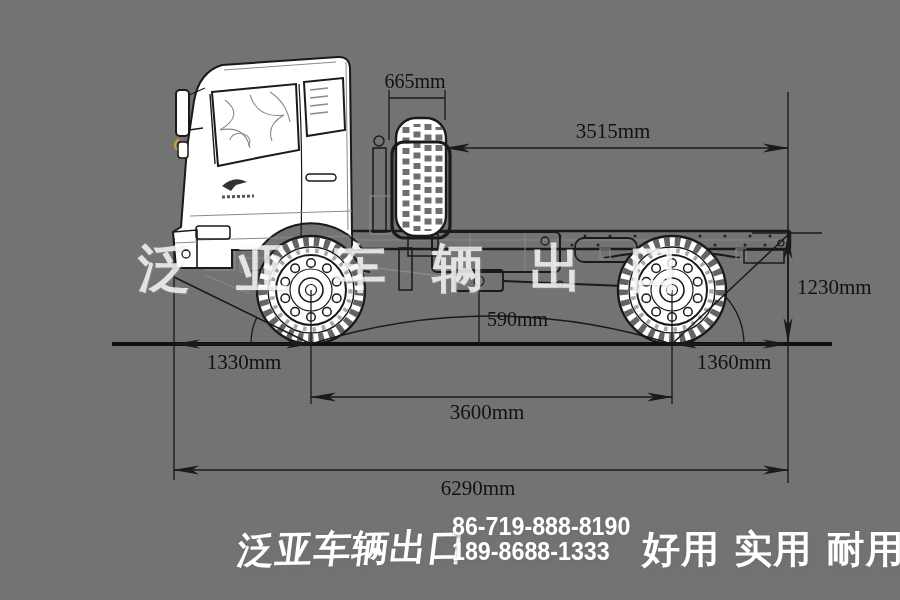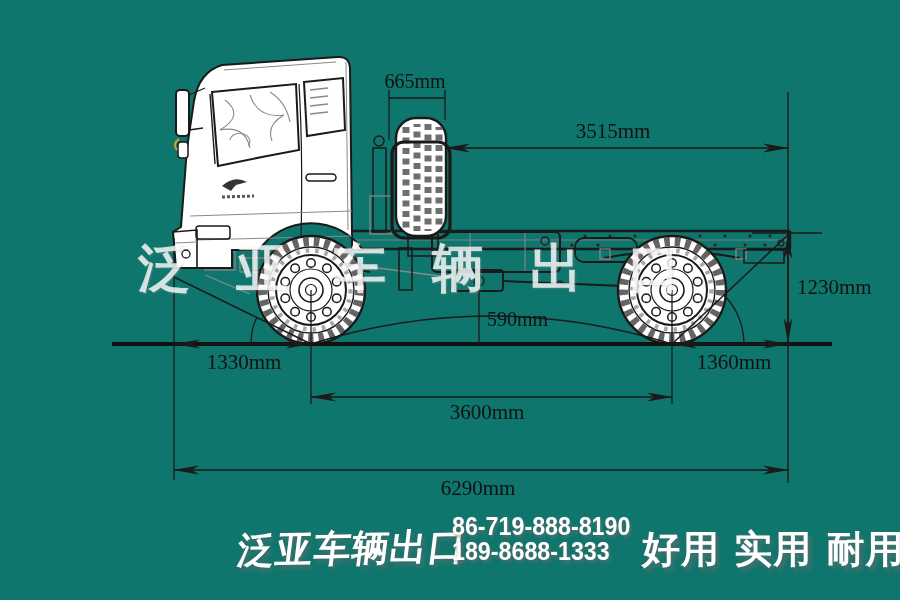--- a/index.html
+++ b/index.html
@@ -1,16 +1,16 @@
 <!DOCTYPE html>
 <html><head>
 <meta charset="utf-8">
 <style>
   html,body{margin:0;padding:0;background:#fff;}
-  #stage{position:relative;width:900px;height:600px;background:#0f766e;overflow:hidden;
+  #stage{position:relative;width:900px;height:600px;background:#737373;overflow:hidden;
          font-family:"Liberation Serif",serif;}
   svg{position:absolute;left:0;top:0;}
   .dim{font:21px "Liberation Serif",serif;fill:#111;}
   .dim-sm{font:20px "Liberation Serif",serif;fill:#111;}
   .ink{stroke:#1a1a1a;fill:none;}
   .gray{stroke:#8a8a8a;fill:none;}
   .wm-center{position:absolute;left:138px;top:234px;font-family:"DejaVu Sans",sans-serif;
     font-weight:bold;font-size:52px;color:rgba(255,255,255,0.78);letter-spacing:46px;
     white-space:nowrap;text-shadow:1px 1px 2px rgba(170,160,160,0.35);}
   .wm-script{position:absolute;left:238px;top:524px;font-family:"DejaVu Sans",sans-serif;

